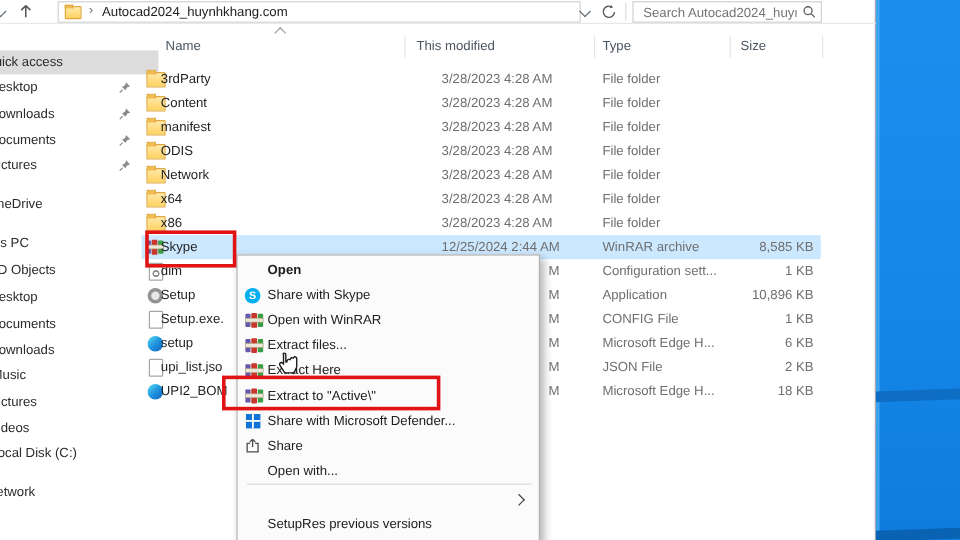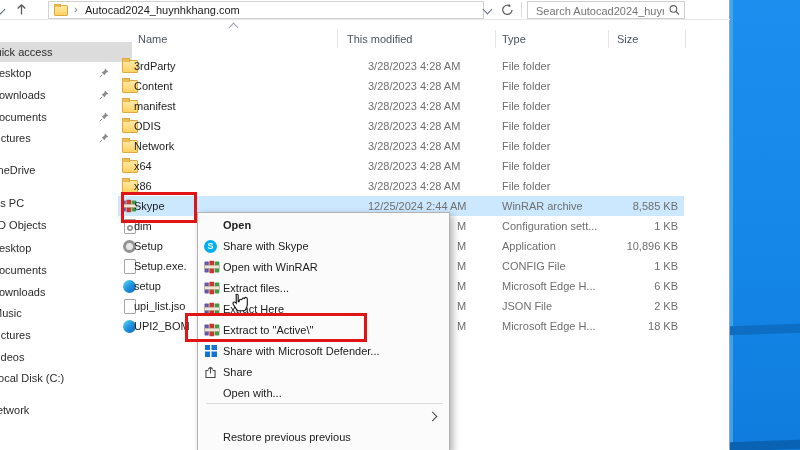--- a/index.html
+++ b/index.html
@@ -353,21 +353,21 @@
       <span class="lbl">Share</span>
     </div>
     <div class="mi" style="top:170px">
       <span class="lbl">Open with...</span>
     </div>
     <div class="menu-sep"></div>
     <div class="mi" style="top:193px">
       <span class="chv right sub-chv"></span>
     </div>
     <div class="mi" style="top:214px">
-      <span class="lbl">Restore previous previous</span>
+      <span class="lbl">SetupRes previous versions</span>
     </div>
   </div>
 
 </div>
 
 <div class="redbox rb1"></div>
 <div class="redbox rb2"></div>
 
 <div class="cursor">
   <svg width="21" height="24" viewBox="0 0 24 26">

